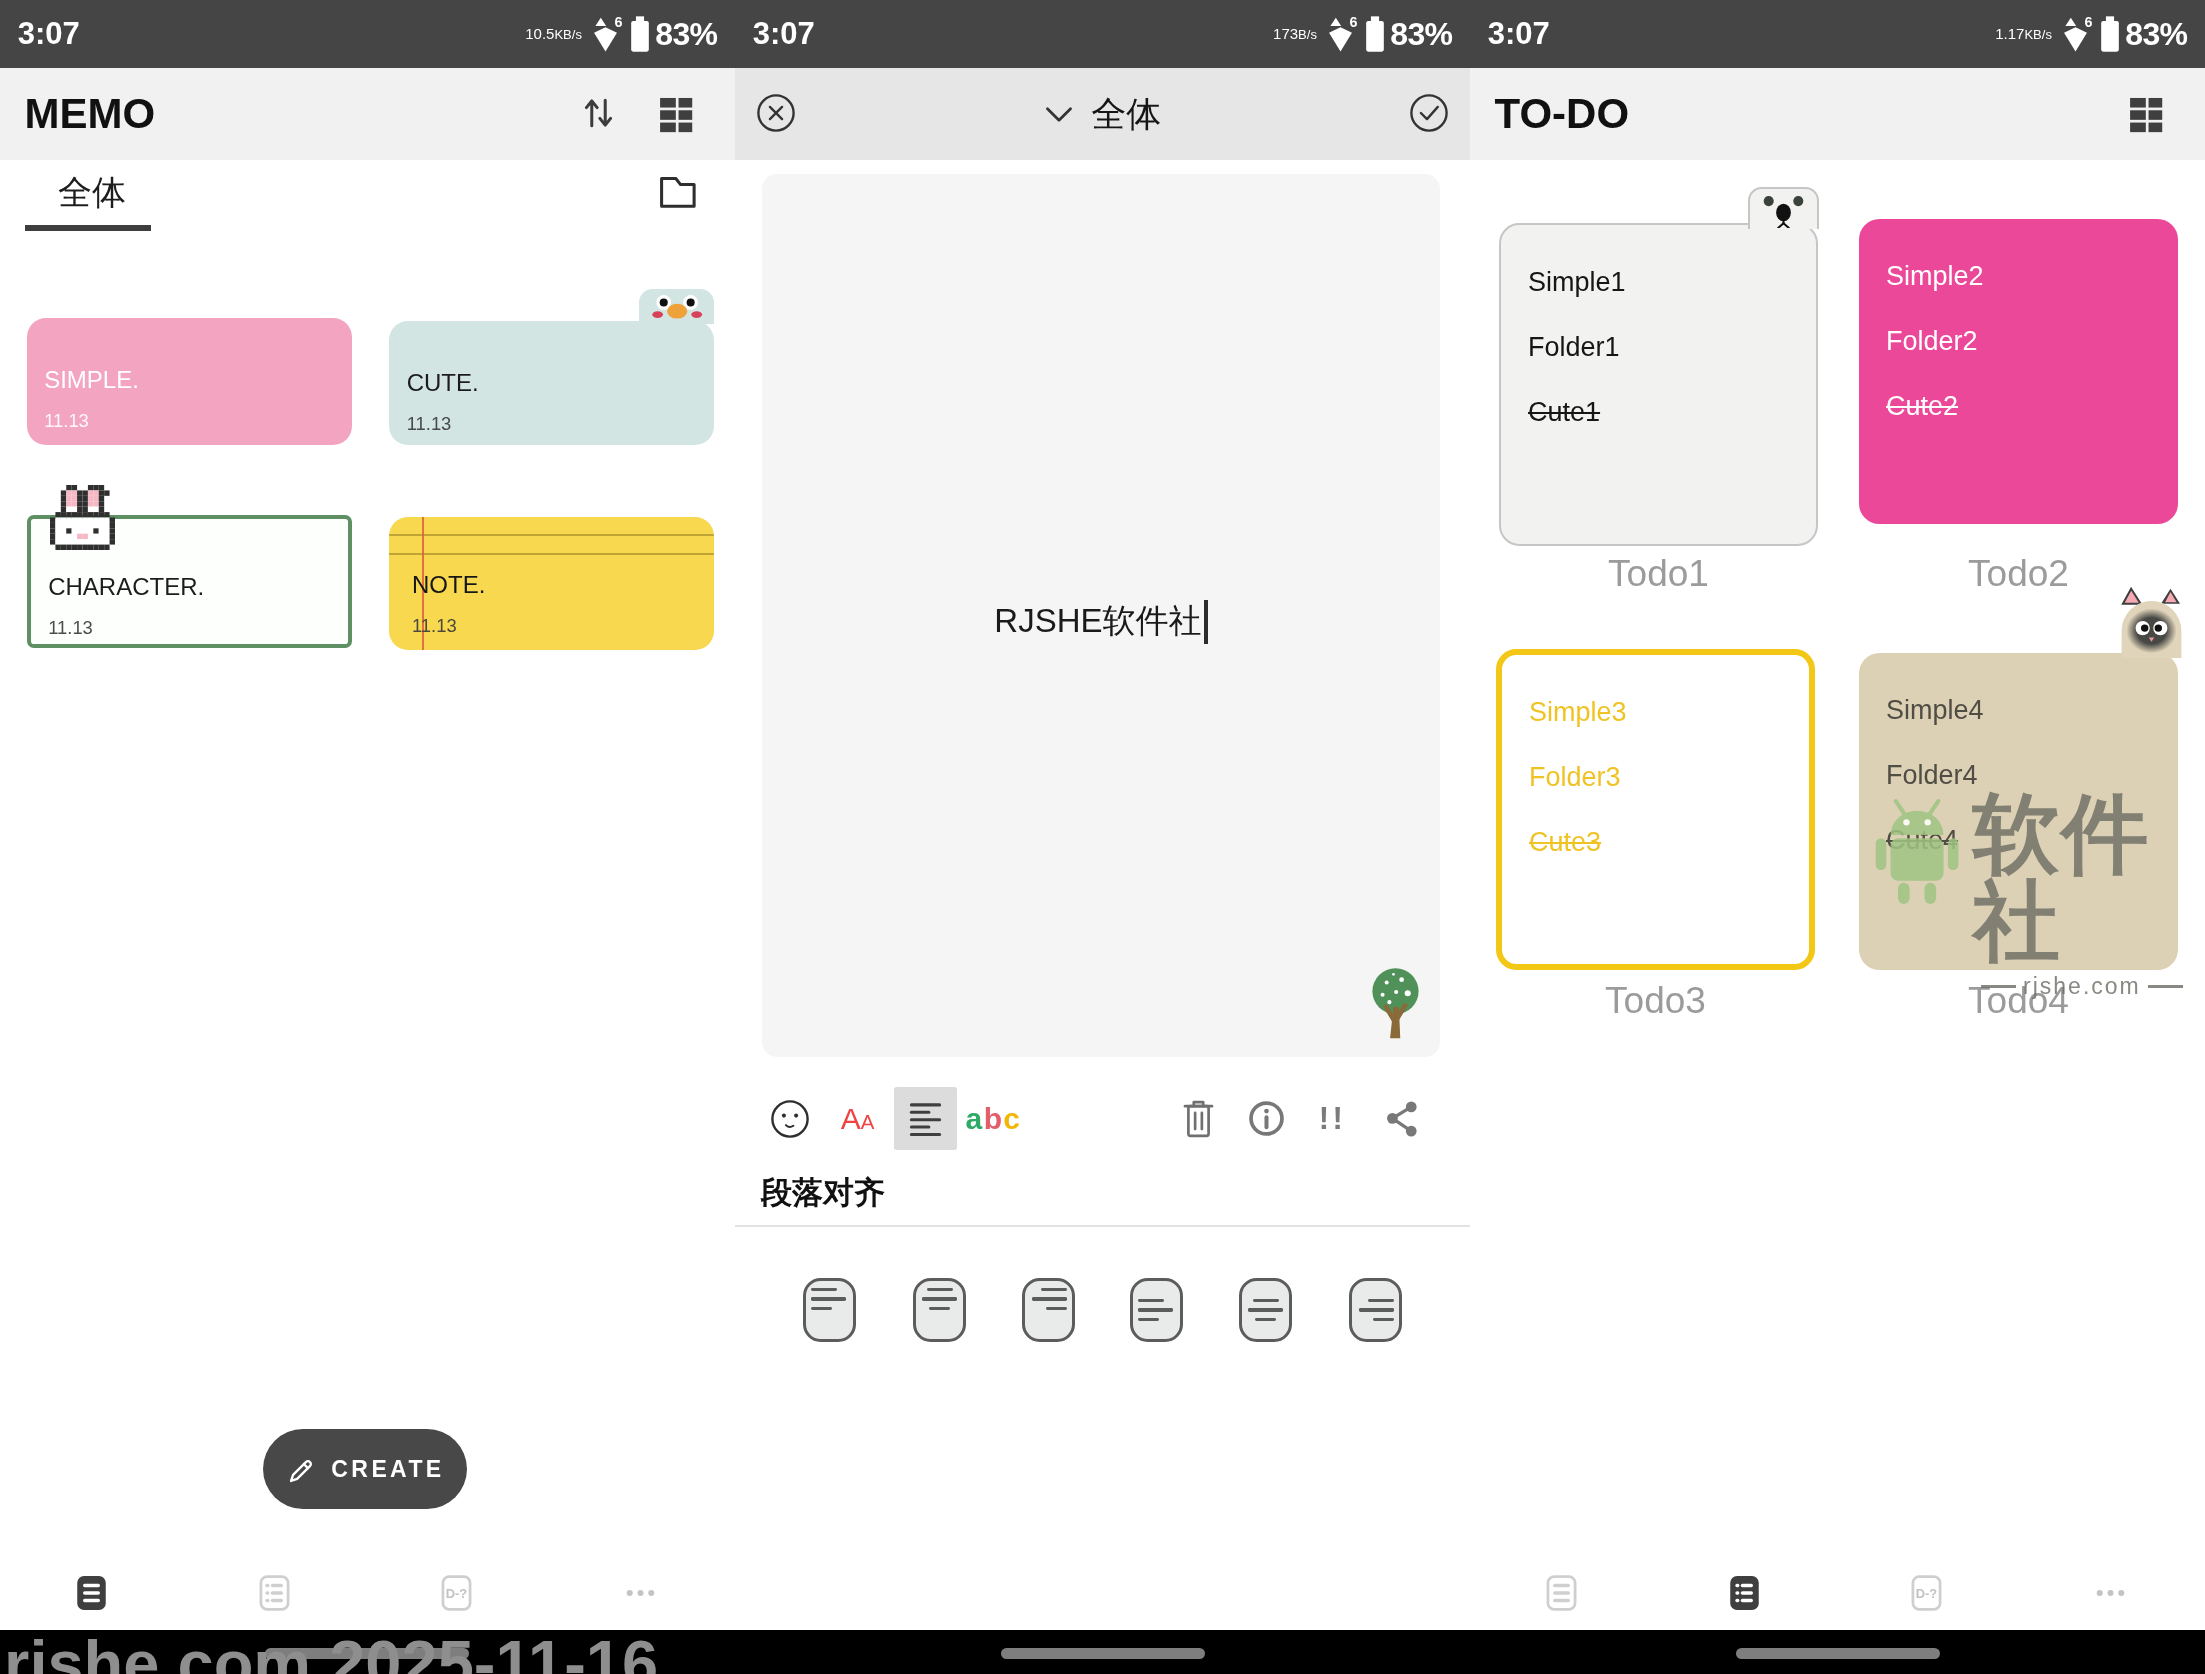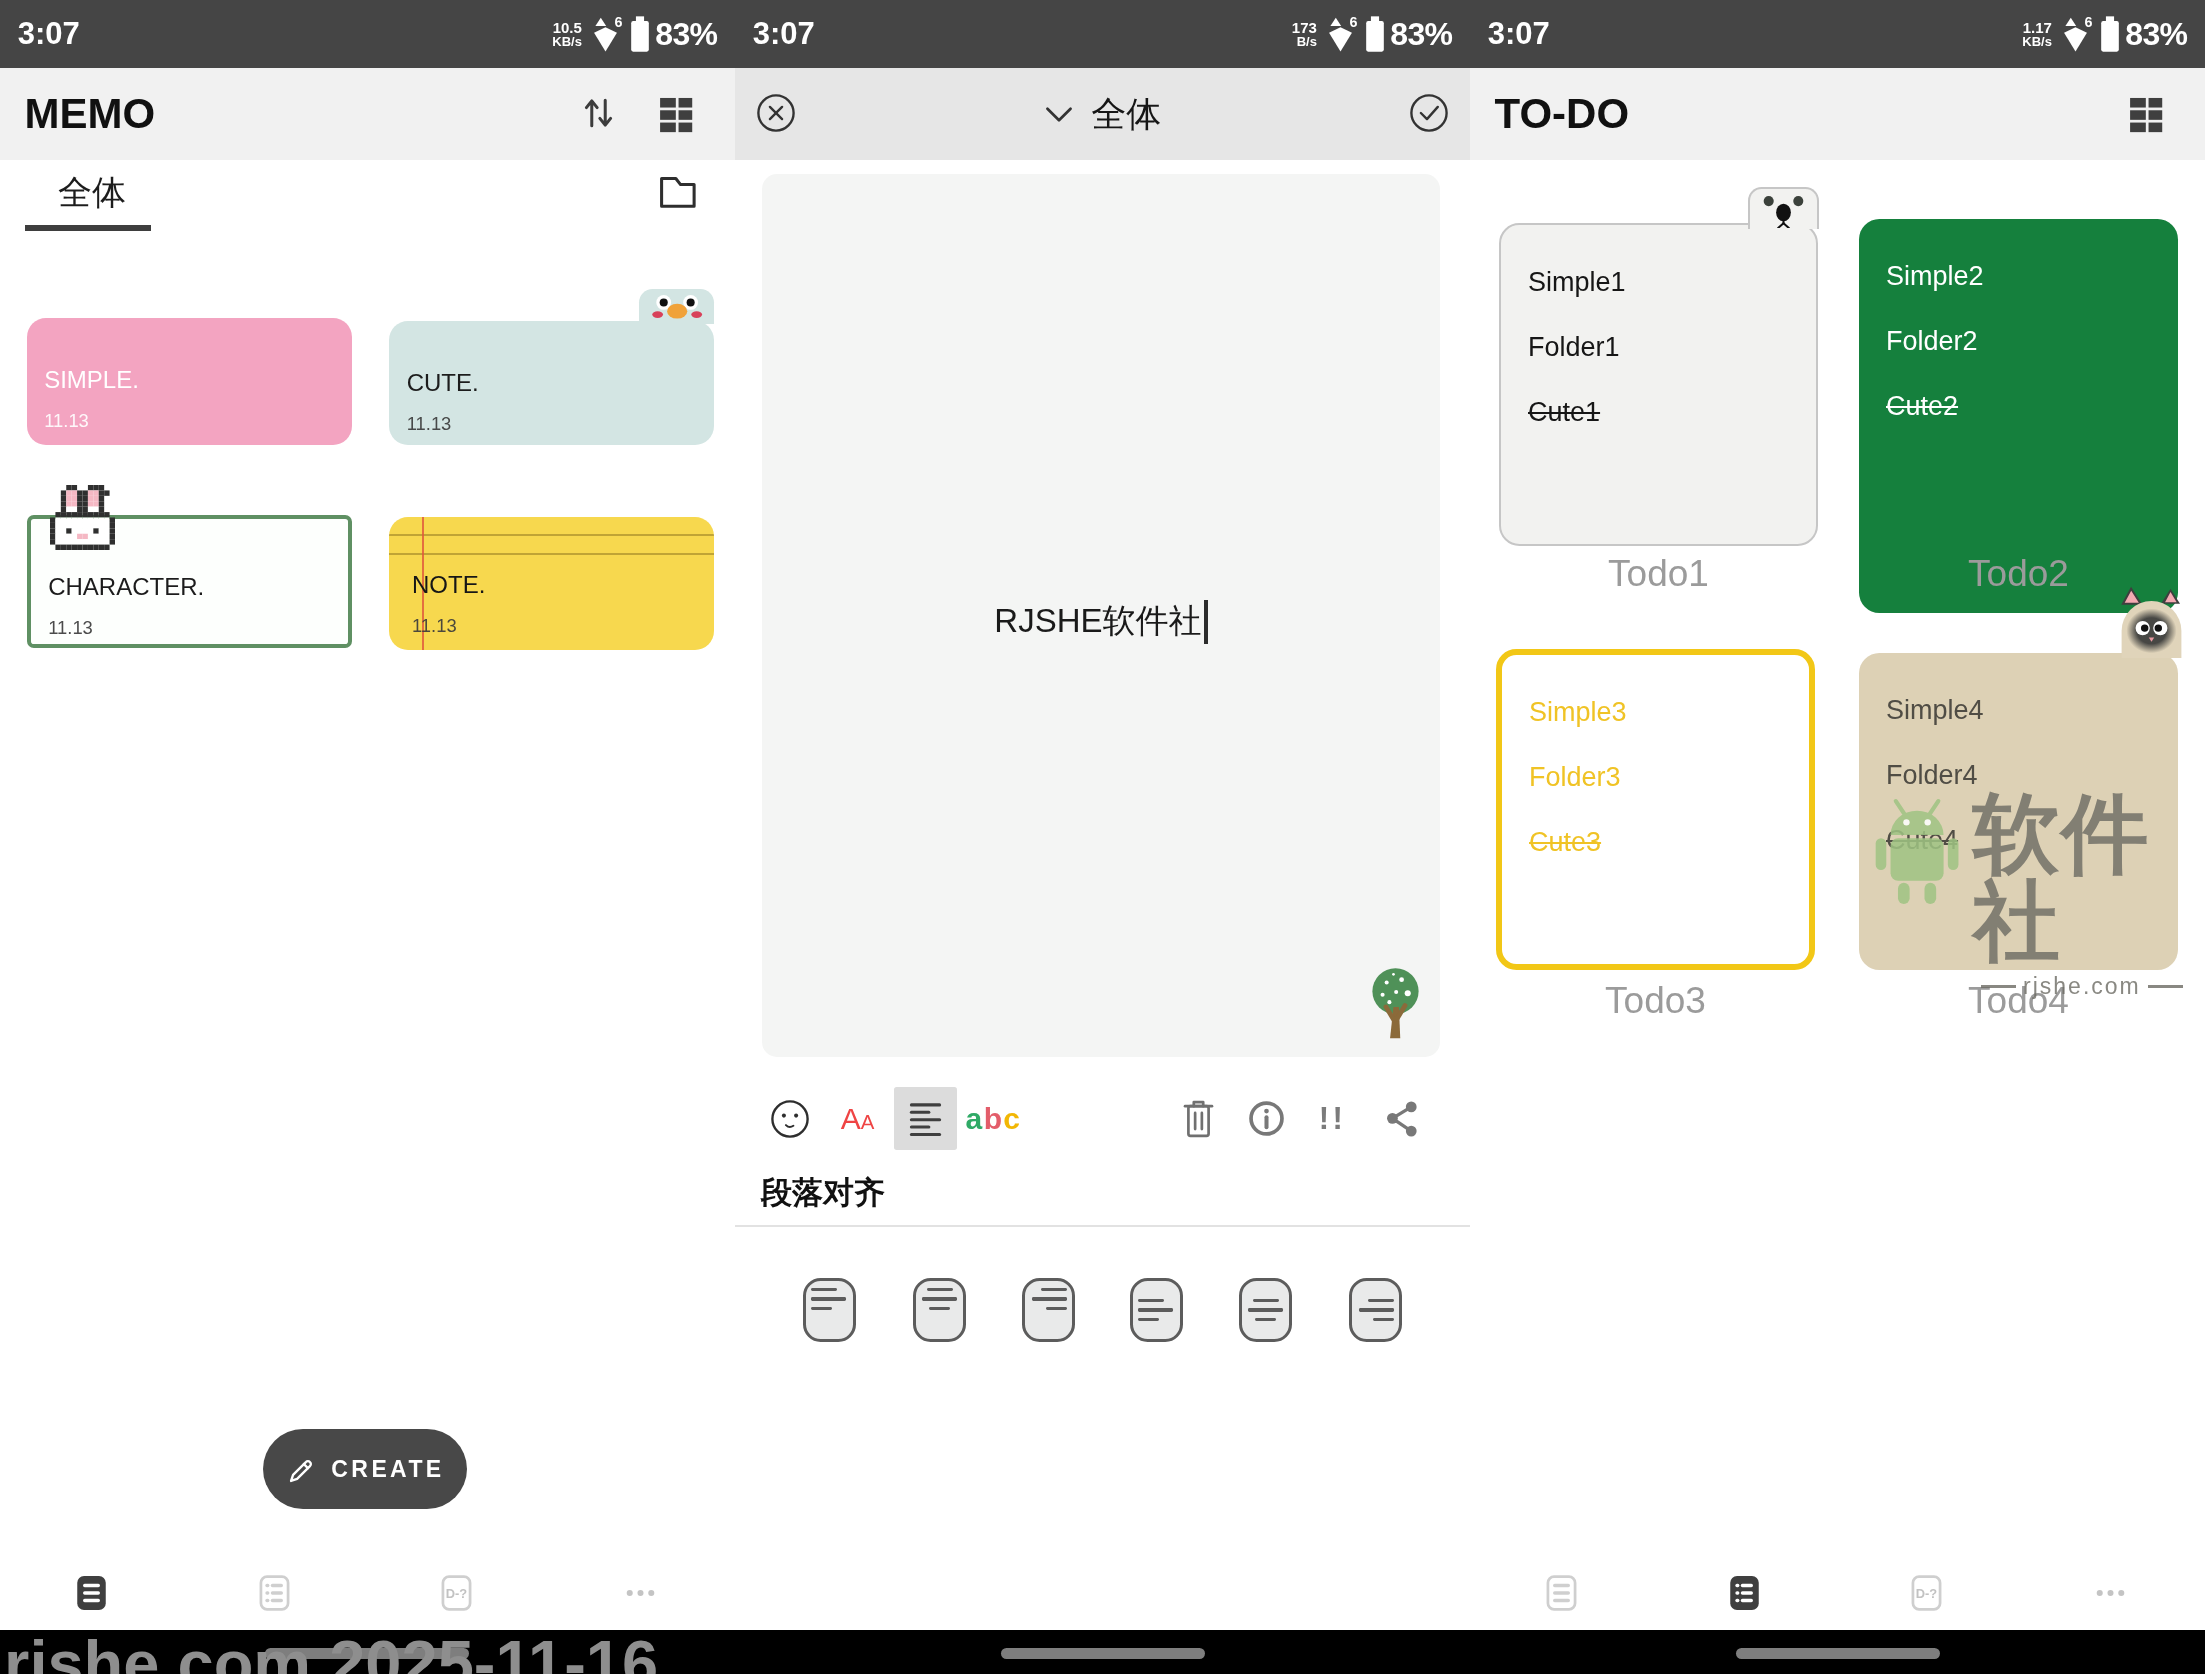--- a/index.html
+++ b/index.html
@@ -5,21 +5,21 @@
   *{margin:0;padding:0;box-sizing:border-box}
   body{font-family:"Liberation Sans",sans-serif;background:#222}
   .screen{position:relative;width:2205px;height:1674px;background:#fff;overflow:hidden}
   .panel{position:absolute;top:0;width:735px;height:1674px;background:#fff}
 
   
   .statusbar{position:absolute;top:0;left:0;right:0;height:68px;background:#454545;color:#fff;
     display:flex;align-items:center;justify-content:space-between;padding:0 17.7px;z-index:3}
   .st-time{font-size:31px;font-weight:600}
   .st-right{display:flex;align-items:center;gap:8.2px}
-  .st-speed{display:flex;flex-direction:column;align-items:flex-end;font-size:15px;font-weight:700;line-height:1.02}
+  .st-speed{display:flex;flex-direction:row;align-items:flex-end;font-size:15px;font-weight:400;line-height:1.02}
   .st-speed .unit{font-size:13px}
   .vpn-wrap{position:relative;width:31px;height:38px}
   .vpn-badge{position:absolute;right:-1.4px;top:-1.4px;font-size:14.3px;font-weight:700;color:#fff}
   .batt{display:flex;align-items:center;gap:4.1px}
   .batt-pct{font-size:32px;font-weight:600;letter-spacing:-0.7px}
 
   
   .app-header{position:absolute;top:68px;left:0;right:0;height:92px;background:#f1f1f1;z-index:2}
   .app-title{position:absolute;left:24.5px;top:50%;transform:translateY(-50%);font-size:42px;font-weight:800;color:#111;letter-spacing:0px}
   .hdr-icon{position:absolute;top:50%;transform:translateY(-50%)}
@@ -80,21 +80,21 @@
   .align-btn .ln{height:3.4px;background:#5c5c5c;border-radius:1.4px}
   .align-btn .w1{width:26px}.align-btn .w2{width:35px}.align-btn .w3{width:20.4px}
   .al-left .ln{align-self:flex-start}.al-center .ln{align-self:center}.al-right .ln{align-self:flex-end}
   .al-mid{justify-content:center}
 
   
   .todo-card{position:absolute;border-radius:20.4px;padding:42px 11px 0 27px}
   .todo-item{font-size:27px;line-height:30px;margin-bottom:35px}
   .todo-item.done{text-decoration:line-through}
   .tc-1{left:29px;top:223px;width:319px;height:323px;background:#f2f2f0;border:2px solid #c6c6c6;color:#161616}
-  .tc-2{left:389px;top:219px;width:319px;height:394px;background:#15803d;color:#fff}
+  .tc-2{left:389px;top:219px;width:319px;height:305px;background:#ec4899;color:#fff}
   .tc-3{left:26px;top:649px;width:319px;height:321px;background:#fff;border:6.1px solid #f2c716;color:#f0c325}
   .tc-4{left:389px;top:653px;width:319px;height:317px;background:#ddd1b5;color:#504d45}
   .todo-label{position:absolute;width:319px;text-align:center;font-size:37px;color:#9b9b9b}
   .tl-1{left:29px;top:553px}.tl-2{left:389px;top:553px}.tl-3{left:26px;top:980px}.tl-4{left:389px;top:980px}
   .koala-tab{position:absolute;left:247px;top:-38px;width:71px;height:42px;background:#f2f2f0;
     border:2px solid #c6c6c6;border-bottom:none;border-radius:13.6px 13.6px 0 0;z-index:0}
   .cat-tab{position:absolute;left:261px;top:-67px;z-index:0}
   .todo-item{position:relative;z-index:2}
 
   .wm-overlay{position:absolute;left:1864px;top:783px;width:327px;display:flex;align-items:flex-start;gap:2.7px;z-index:4;pointer-events:none}

